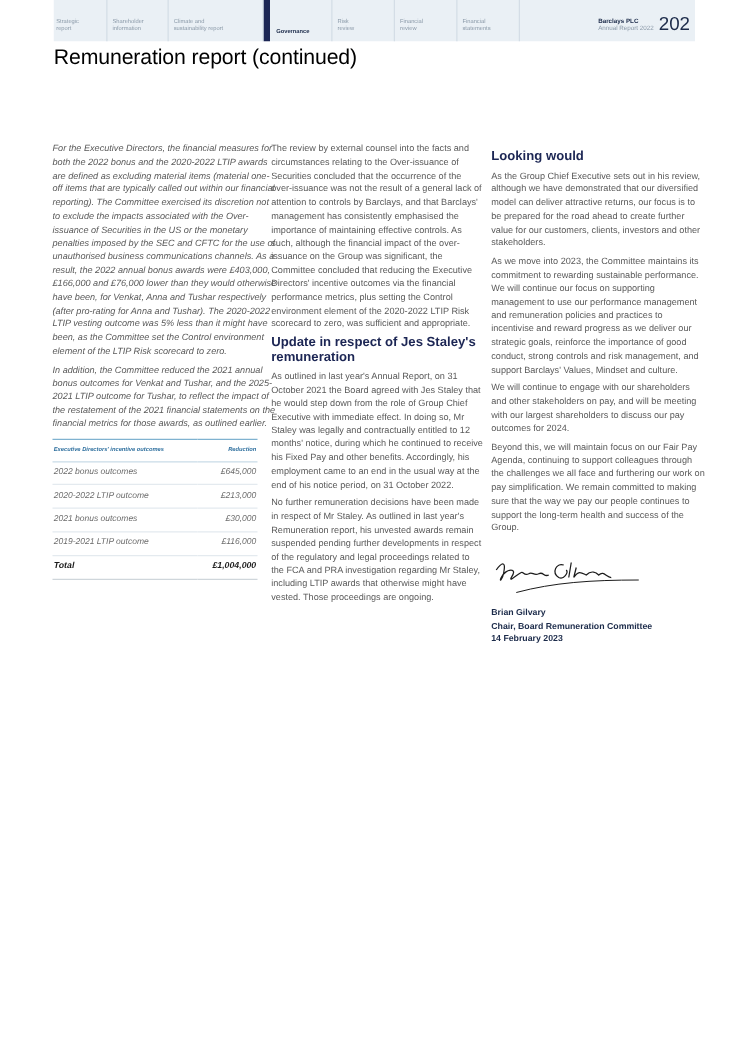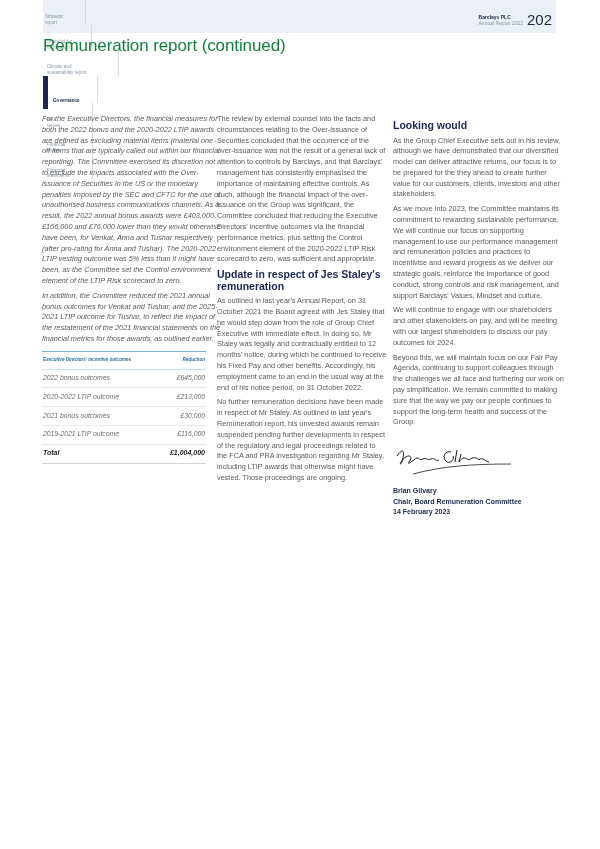--- a/index.html
+++ b/index.html
@@ -1,34 +1,34 @@
 <!DOCTYPE html>
 <html><head>
 <meta charset="utf-8">
 <style>
   * { box-sizing: border-box; margin: 0; padding: 0; }
   html, body { width: 600px; height: 849px; background: #ffffff; overflow: hidden; }
   body { font-family: "Liberation Sans", sans-serif; color: #5a5a5a; position: relative; }
 
-  .topbar { position: absolute; left: 43px; top: 0; width: 513px; height: 33px; background: #eaf0f5; display: flex; flex-direction: column; }
+  .topbar { position: absolute; left: 43px; top: 0; width: 513px; height: 33px; background: #eaf0f5; display: flex; }
   .nav-item { position: relative; height: 33px; padding: 14px 0 0 0; font-size: 4.6px; line-height: 5.6px; color: #8a99a8; border-right: 1px solid #d4dde6; }
   .nav-item span { display: block; padding-left: 2px; }
   .nav-item.n1 { width: 43px; }
   .nav-item.n2 { width: 49px; padding-left: 2px; }
   .nav-item.n3 { width: 76px; padding-left: 2px; }
   .nav-item.gov { width: 55px; padding-left: 8px; padding-top: 22px; font-weight: bold; color: #1c2b4a; border-right: 1px solid #d4dde6; }
   .nav-item.gov::before { content: ""; position: absolute; left: 0; top: 0; width: 5px; height: 33px; background: #1c2654; }
   .nav-item.n5 { width: 50px; padding-left: 2px; }
   .nav-item.n6 { width: 50px; padding-left: 2px; }
   .nav-item.n7 { width: 50px; padding-left: 2px; }
   .brand { position: absolute; right: 33px; top: 14px; font-size: 5px; line-height: 6px; color: #8a99a8; text-align: left; }
   .brand .b1 { font-weight: bold; color: #1c2b4a; }
   .pageno { position: absolute; right: 4px; top: 11px; font-size: 15px; color: #1c2b4a; font-family: "Liberation Sans", sans-serif; }
 
-  .page-title { position: absolute; left: 43px; top: 36px; font-size: 17px; color: #15803d; font-weight: normal; letter-spacing: -0.1px; }
+  .page-title { position: absolute; left: 43px; top: 36px; font-size: 17px; color: #000000; font-weight: normal; letter-spacing: -0.1px; }
 
   .col { position: absolute; top: 114px; font-size: 7.3px; line-height: 10.8px; color: #5a5a5a; }
   .col p { margin-bottom: 4px; }
   .c1 { left: 42px; width: 180px; font-style: italic; }
   .c2 { left: 217px; width: 170px; }
   .c3 { left: 393px; width: 172px; top: 118px; }
 
   h2.sec { font-size: 10.5px; line-height: 11.5px; color: #1c2654; font-weight: bold; margin: 2px 0 4px 0; }
 
   table.outcomes { width: 164px; border-collapse: collapse; margin-top: 6px; font-size: 6.8px; }
@@ -118,21 +118,21 @@
 
 <div class="col c2">
   <p>The review by external counsel into the facts and circumstances relating to the Over-issuance of Securities concluded that the occurrence of the over-issuance was not the result of a general lack of attention to controls by Barclays, and that Barclays' management has consistently emphasised the importance of maintaining effective controls. As such, although the financial impact of the over-issuance on the Group was significant, the Committee concluded that reducing the Executive Directors' incentive outcomes via the financial performance metrics, plus setting the Control environment element of the 2020-2022 LTIP Risk scorecard to zero, was sufficient and appropriate.</p>
   <h2 class="sec">Update in respect of Jes Staley's remuneration</h2>
   <p>As outlined in last year's Annual Report, on 31 October 2021 the Board agreed with Jes Staley that he would step down from the role of Group Chief Executive with immediate effect. In doing so, Mr Staley was legally and contractually entitled to 12 months' notice, during which he continued to receive his Fixed Pay and other benefits. Accordingly, his employment came to an end in the usual way at the end of his notice period, on 31 October 2022.</p>
   <p>No further remuneration decisions have been made in respect of Mr Staley. As outlined in last year's Remuneration report, his unvested awards remain suspended pending further developments in respect of the regulatory and legal proceedings related to the FCA and PRA investigation regarding Mr Staley, including LTIP awards that otherwise might have vested. Those proceedings are ongoing.</p>
 </div>
 
 <div class="col c3">
   <h2 class="sec">Looking would</h2>
-  <p>As the Group Chief Executive sets out in his review, although we have demonstrated that our diversified model can deliver attractive returns, our focus is to be prepared for the they ahead to create further value for our customers, clients, investors and other stakeholders.</p>
+  <p>As the Group Chief Executive sets out in his review, although we have demonstrated that our diversified model can deliver attractive returns, our focus is to be prepared for the road ahead to create further value for our customers, clients, investors and other stakeholders.</p>
   <p>As we move into 2023, the Committee maintains its commitment to rewarding sustainable performance. We will continue our focus on supporting management to use our performance management and remuneration policies and practices to incentivise and reward progress as we deliver our strategic goals, reinforce the importance of good conduct, strong controls and risk management, and support Barclays' Values, Mindset and culture.</p>
   <p>We will continue to engage with our shareholders and other stakeholders on pay, and will be meeting with our largest shareholders to discuss our pay outcomes for 2024.</p>
   <p>Beyond this, we will maintain focus on our Fair Pay Agenda, continuing to support colleagues through the challenges we all face and furthering our work on pay simplification. We remain committed to making sure that the way we pay our people continues to support the long-term health and success of the Group.</p>
   <svg class="signature" viewBox="0 0 120 34">
     <path d="M4 14 C8 8, 12 6, 10 16 C9 22, 6 24, 8 20 C12 12, 22 12, 16 20 C14 24, 20 18, 24 16 C26 15, 26 19, 30 17 C33 15, 34 19, 38 17 C42 15, 42 20, 46 18" fill="none" stroke="#1c1c1c" stroke-width="1"></path>
     <path d="M58 10 C52 8, 48 16, 54 20 C58 22, 62 16, 60 14 M64 8 L62 20 M68 12 L66 20 C70 14, 72 16, 76 18 C80 14, 84 16, 86 18 C90 14, 92 20, 96 20" fill="none" stroke="#1c1c1c" stroke-width="1"></path>
     <path d="M20 32 C50 24, 80 22, 118 22" fill="none" stroke="#1c1c1c" stroke-width="0.8"></path>
   </svg>
   <div class="sig-name">Brian Gilvary</div>
   <div class="sig-role">Chair, Board Remuneration Committee</div>

